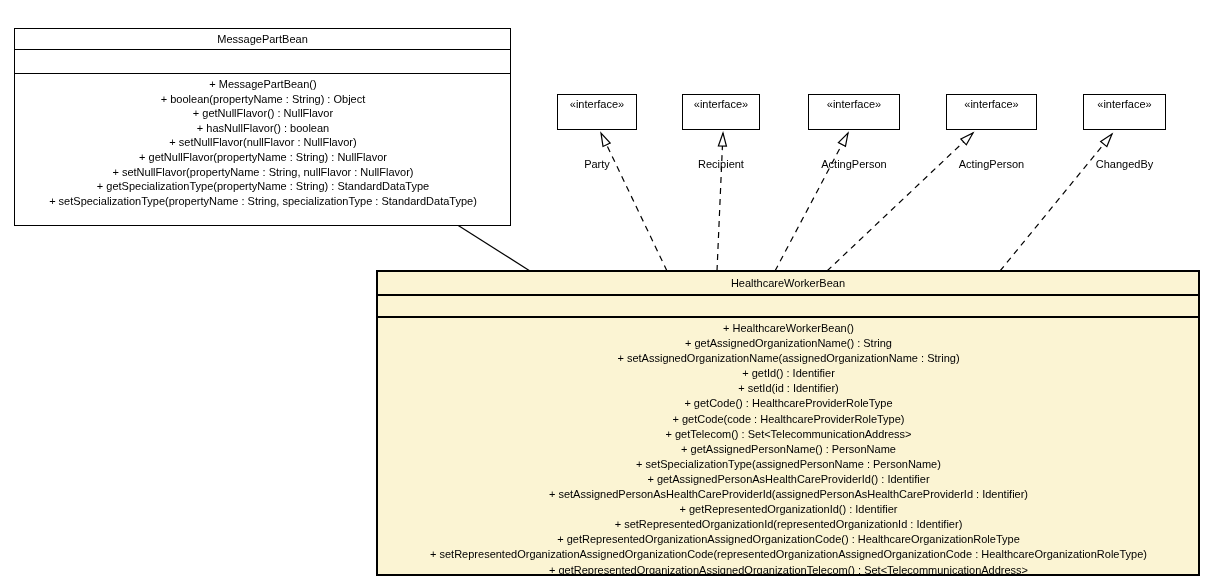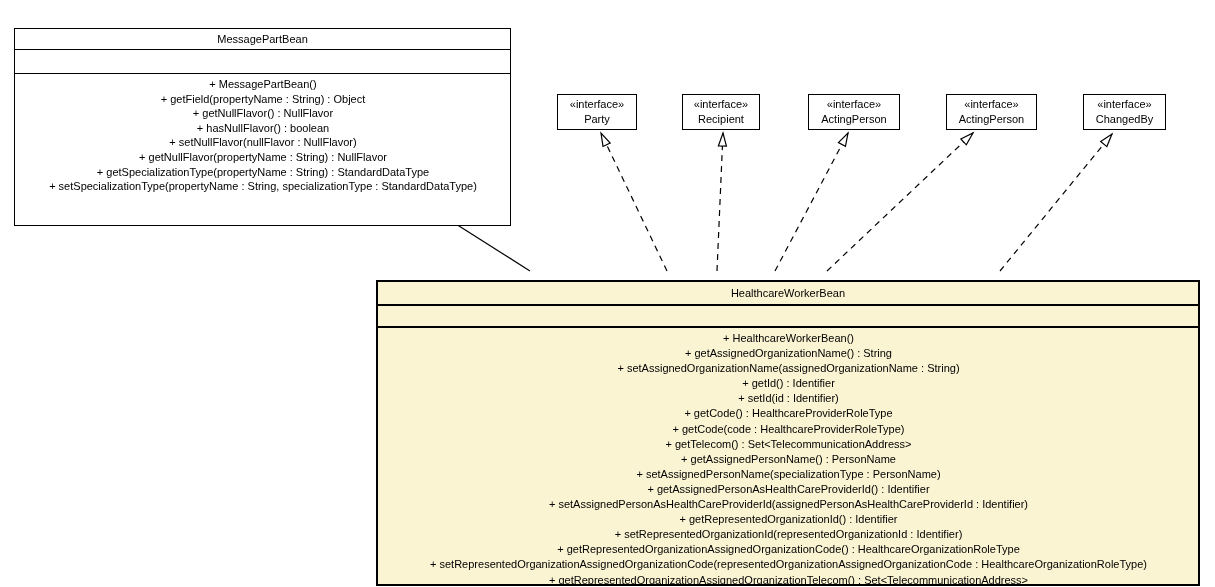--- a/index.html
+++ b/index.html
@@ -74,20 +74,21 @@
     flex-direction: column;
     align-items: center;
     justify-content: center;
   }
   .iface-line {
     font-size: 11px;
     line-height: 15px;
     color: #000000;
     white-space: nowrap;
     text-align: center;
+    margin-top: 45px;
   }
 </style>
 </head>
 <body>
 
 <div class="canvas">
 
   <svg class="edges" width="1215" height="587" viewBox="0 0 1215 587" xmlns="http://www.w3.org/2000/svg">
     <defs>
       <marker id="hollowTri" markerUnits="userSpaceOnUse" markerWidth="20" markerHeight="14" refX="14" refY="5" orient="auto">
@@ -100,25 +101,26 @@
     <line x1="775" y1="271" x2="848" y2="133" stroke="#000000" stroke-width="1.2" stroke-dasharray="6,5" marker-end="url(#hollowTri)"></line>
     <line x1="827" y1="271" x2="973" y2="133" stroke="#000000" stroke-width="1.2" stroke-dasharray="6,5" marker-end="url(#hollowTri)"></line>
     <line x1="1000" y1="271" x2="1112" y2="134" stroke="#000000" stroke-width="1.2" stroke-dasharray="6,5" marker-end="url(#hollowTri)"></line>
   </svg>
 
   <div class="umlbox mpb" style="left:14px; top:28px; width:497px; height:198px;">
     <div class="cmp-title" style="height:21px;">MessagePartBean</div>
     <div class="cmp-attrs" style="height:24px;"></div>
     <div class="cmp-methods">
       <div class="method-line">+ MessagePartBean()</div>
-      <div class="method-line">+ getField(propertyName : String) : Object</div>
+      <div class="method-line">+ boolean(propertyName : String) : Object</div>
       <div class="method-line">+ getNullFlavor() : NullFlavor</div>
       <div class="method-line">+ hasNullFlavor() : boolean</div>
       <div class="method-line">+ setNullFlavor(nullFlavor : NullFlavor)</div>
       <div class="method-line">+ getNullFlavor(propertyName : String) : NullFlavor</div>
+      <div class="method-line">+ setNullFlavor(propertyName : String, nullFlavor : NullFlavor)</div>
       <div class="method-line">+ getSpecializationType(propertyName : String) : StandardDataType</div>
       <div class="method-line">+ setSpecializationType(propertyName : String, specializationType : StandardDataType)</div>
     </div>
   </div>
 
   <div class="ifacebox" style="left:557px; top:94px; width:80px; height:36px;">
     <div class="iface-line">«interface»</div>
     <div class="iface-line">Party</div>
   </div>
   <div class="ifacebox" style="left:682px; top:94px; width:78px; height:36px;">
@@ -131,34 +133,34 @@
   </div>
   <div class="ifacebox" style="left:946px; top:94px; width:91px; height:36px;">
     <div class="iface-line">«interface»</div>
     <div class="iface-line">ActingPerson</div>
   </div>
   <div class="ifacebox" style="left:1083px; top:94px; width:83px; height:36px;">
     <div class="iface-line">«interface»</div>
     <div class="iface-line">ChangedBy</div>
   </div>
 
-  <div class="umlbox highlight hwb" style="left:376px; top:280px; width:824px; height:306px;">
+  <div class="umlbox highlight hwb" style="left:376px; top:270px; width:824px; height:306px;">
     <div class="cmp-title" style="height:24px;">HealthcareWorkerBean</div>
     <div class="cmp-attrs" style="height:22px;"></div>
     <div class="cmp-methods">
       <div class="method-line">+ HealthcareWorkerBean()</div>
       <div class="method-line">+ getAssignedOrganizationName() : String</div>
       <div class="method-line">+ setAssignedOrganizationName(assignedOrganizationName : String)</div>
       <div class="method-line">+ getId() : Identifier</div>
       <div class="method-line">+ setId(id : Identifier)</div>
       <div class="method-line">+ getCode() : HealthcareProviderRoleType</div>
       <div class="method-line">+ getCode(code : HealthcareProviderRoleType)</div>
       <div class="method-line">+ getTelecom() : Set&lt;TelecommunicationAddress&gt;</div>
       <div class="method-line">+ getAssignedPersonName() : PersonName</div>
-      <div class="method-line">+ setAssignedPersonName(specializationType : PersonName)</div>
+      <div class="method-line">+ setSpecializationType(assignedPersonName : PersonName)</div>
       <div class="method-line">+ getAssignedPersonAsHealthCareProviderId() : Identifier</div>
       <div class="method-line">+ setAssignedPersonAsHealthCareProviderId(assignedPersonAsHealthCareProviderId : Identifier)</div>
       <div class="method-line">+ getRepresentedOrganizationId() : Identifier</div>
       <div class="method-line">+ setRepresentedOrganizationId(representedOrganizationId : Identifier)</div>
       <div class="method-line">+ getRepresentedOrganizationAssignedOrganizationCode() : HealthcareOrganizationRoleType</div>
       <div class="method-line">+ setRepresentedOrganizationAssignedOrganizationCode(representedOrganizationAssignedOrganizationCode : HealthcareOrganizationRoleType)</div>
       <div class="method-line">+ getRepresentedOrganizationAssignedOrganizationTelecom() : Set&lt;TelecommunicationAddress&gt;</div>
     </div>
   </div>
 

